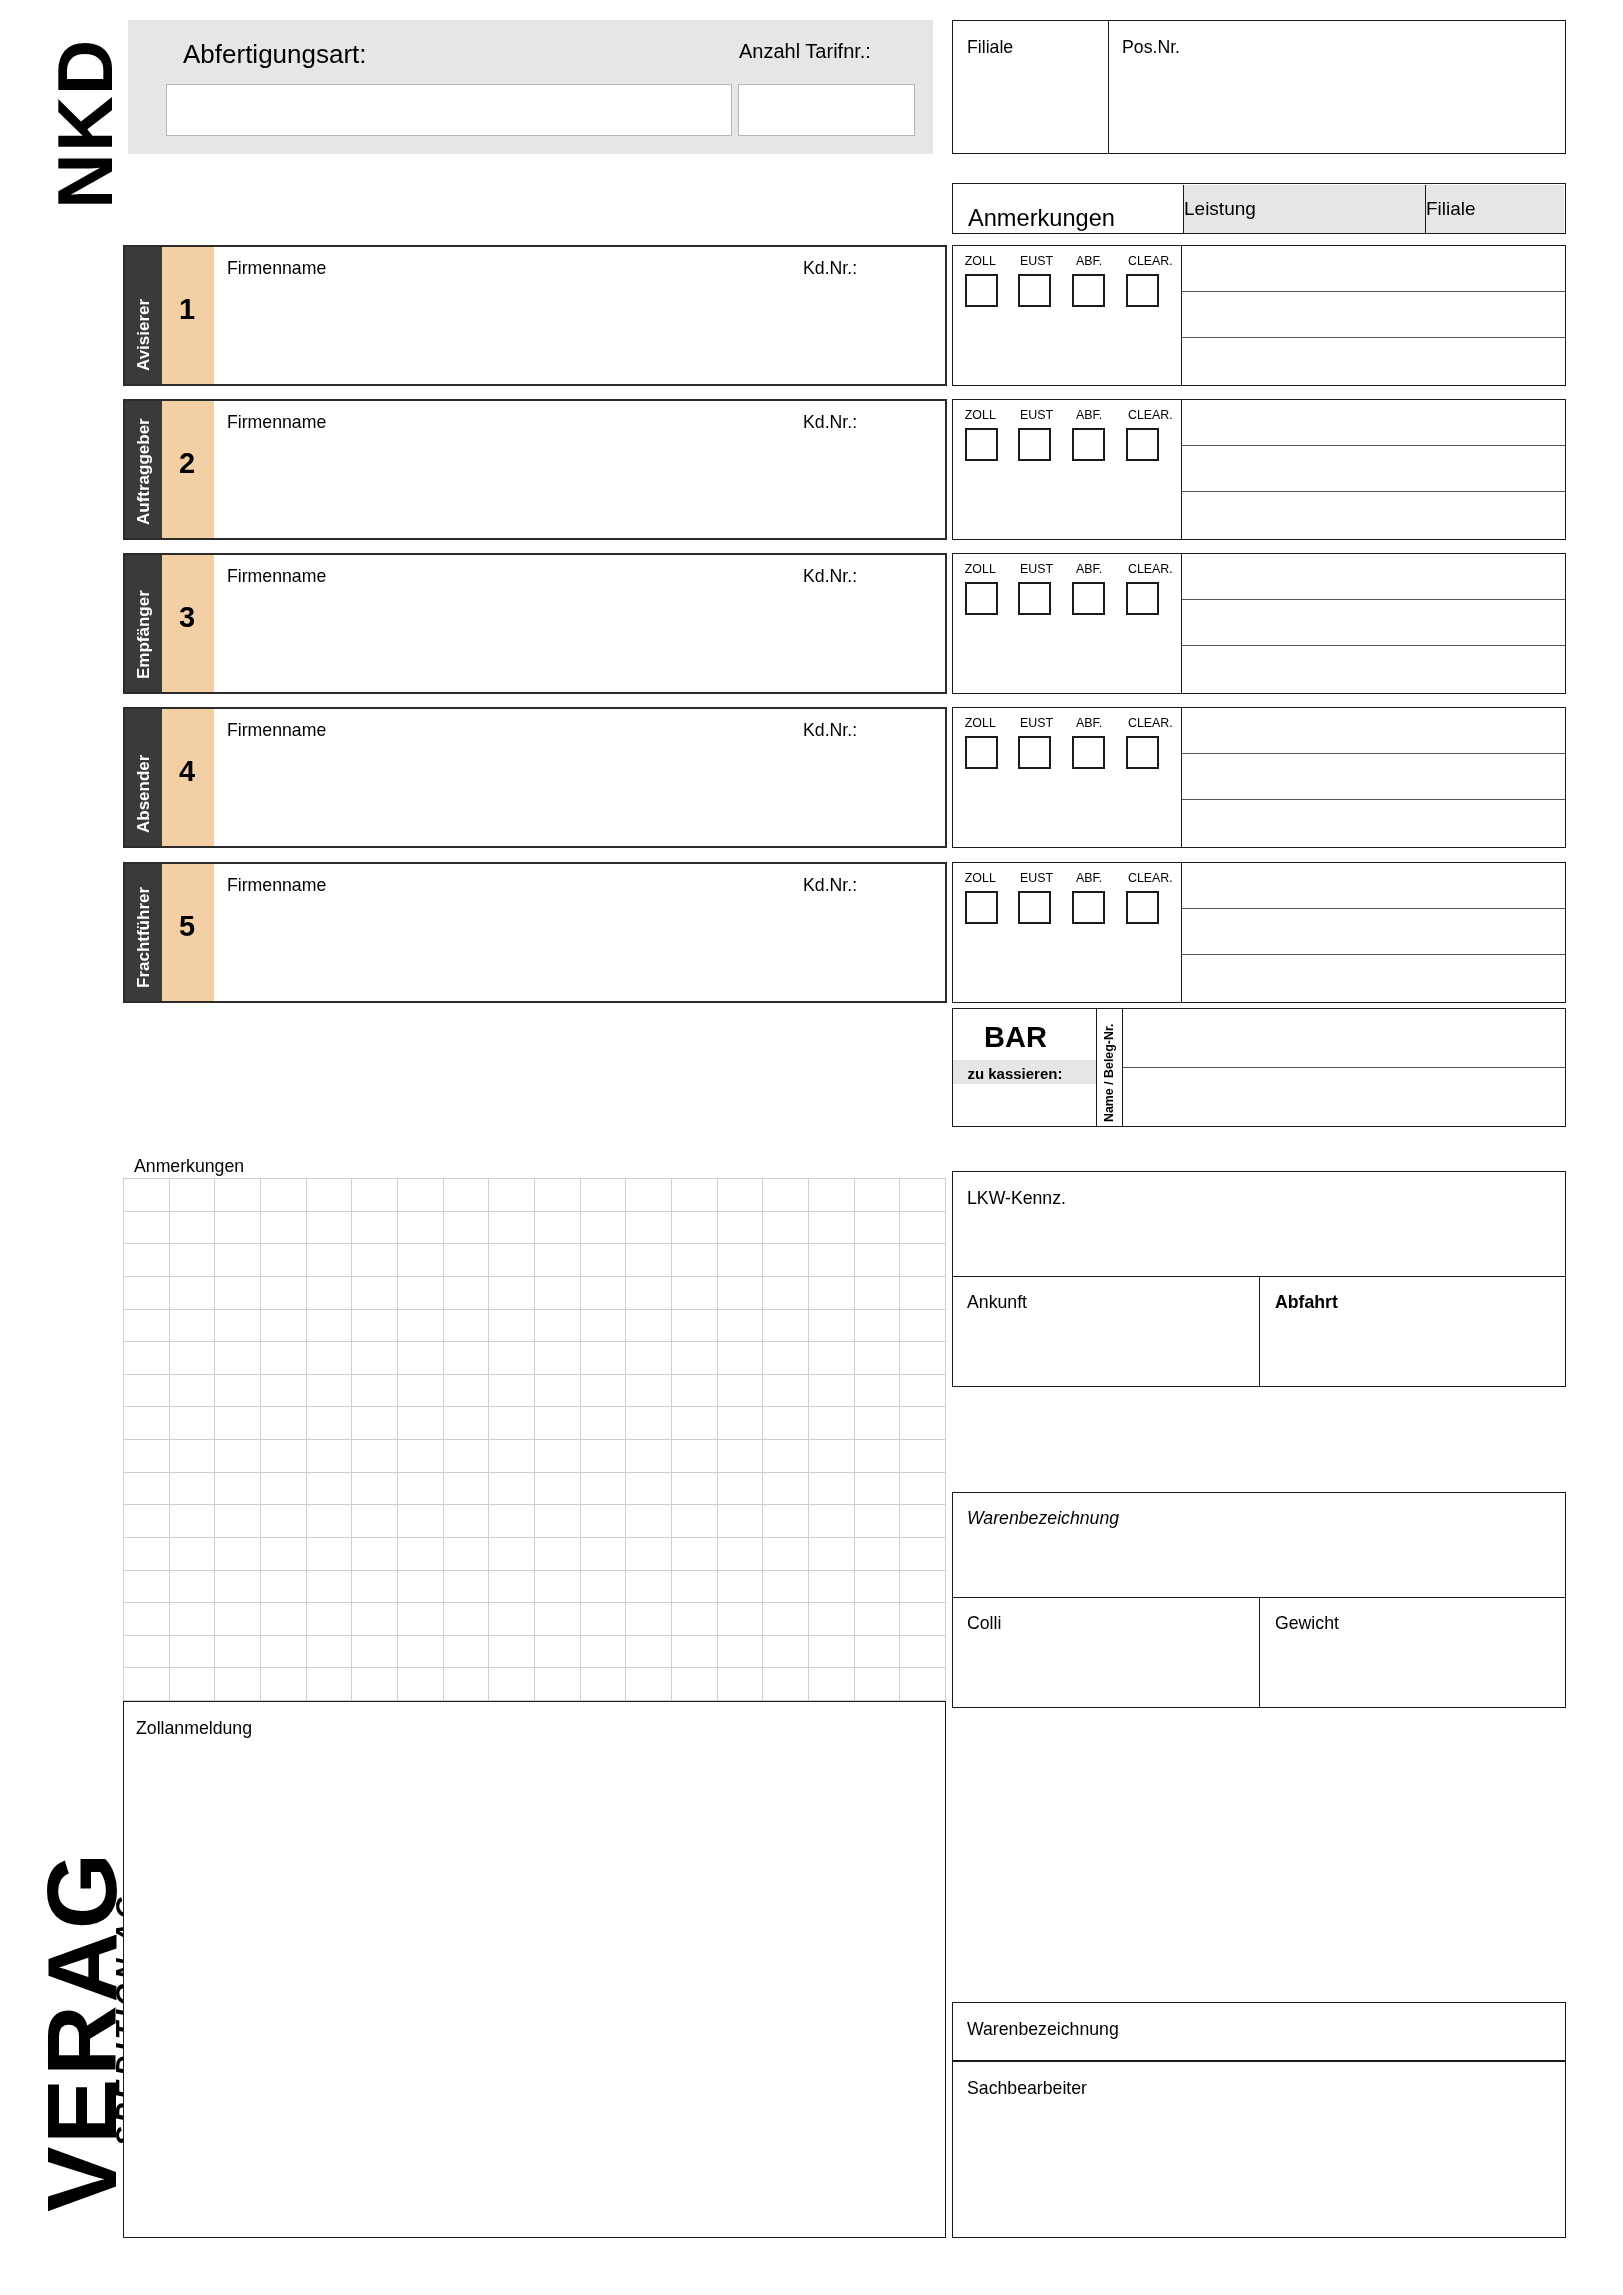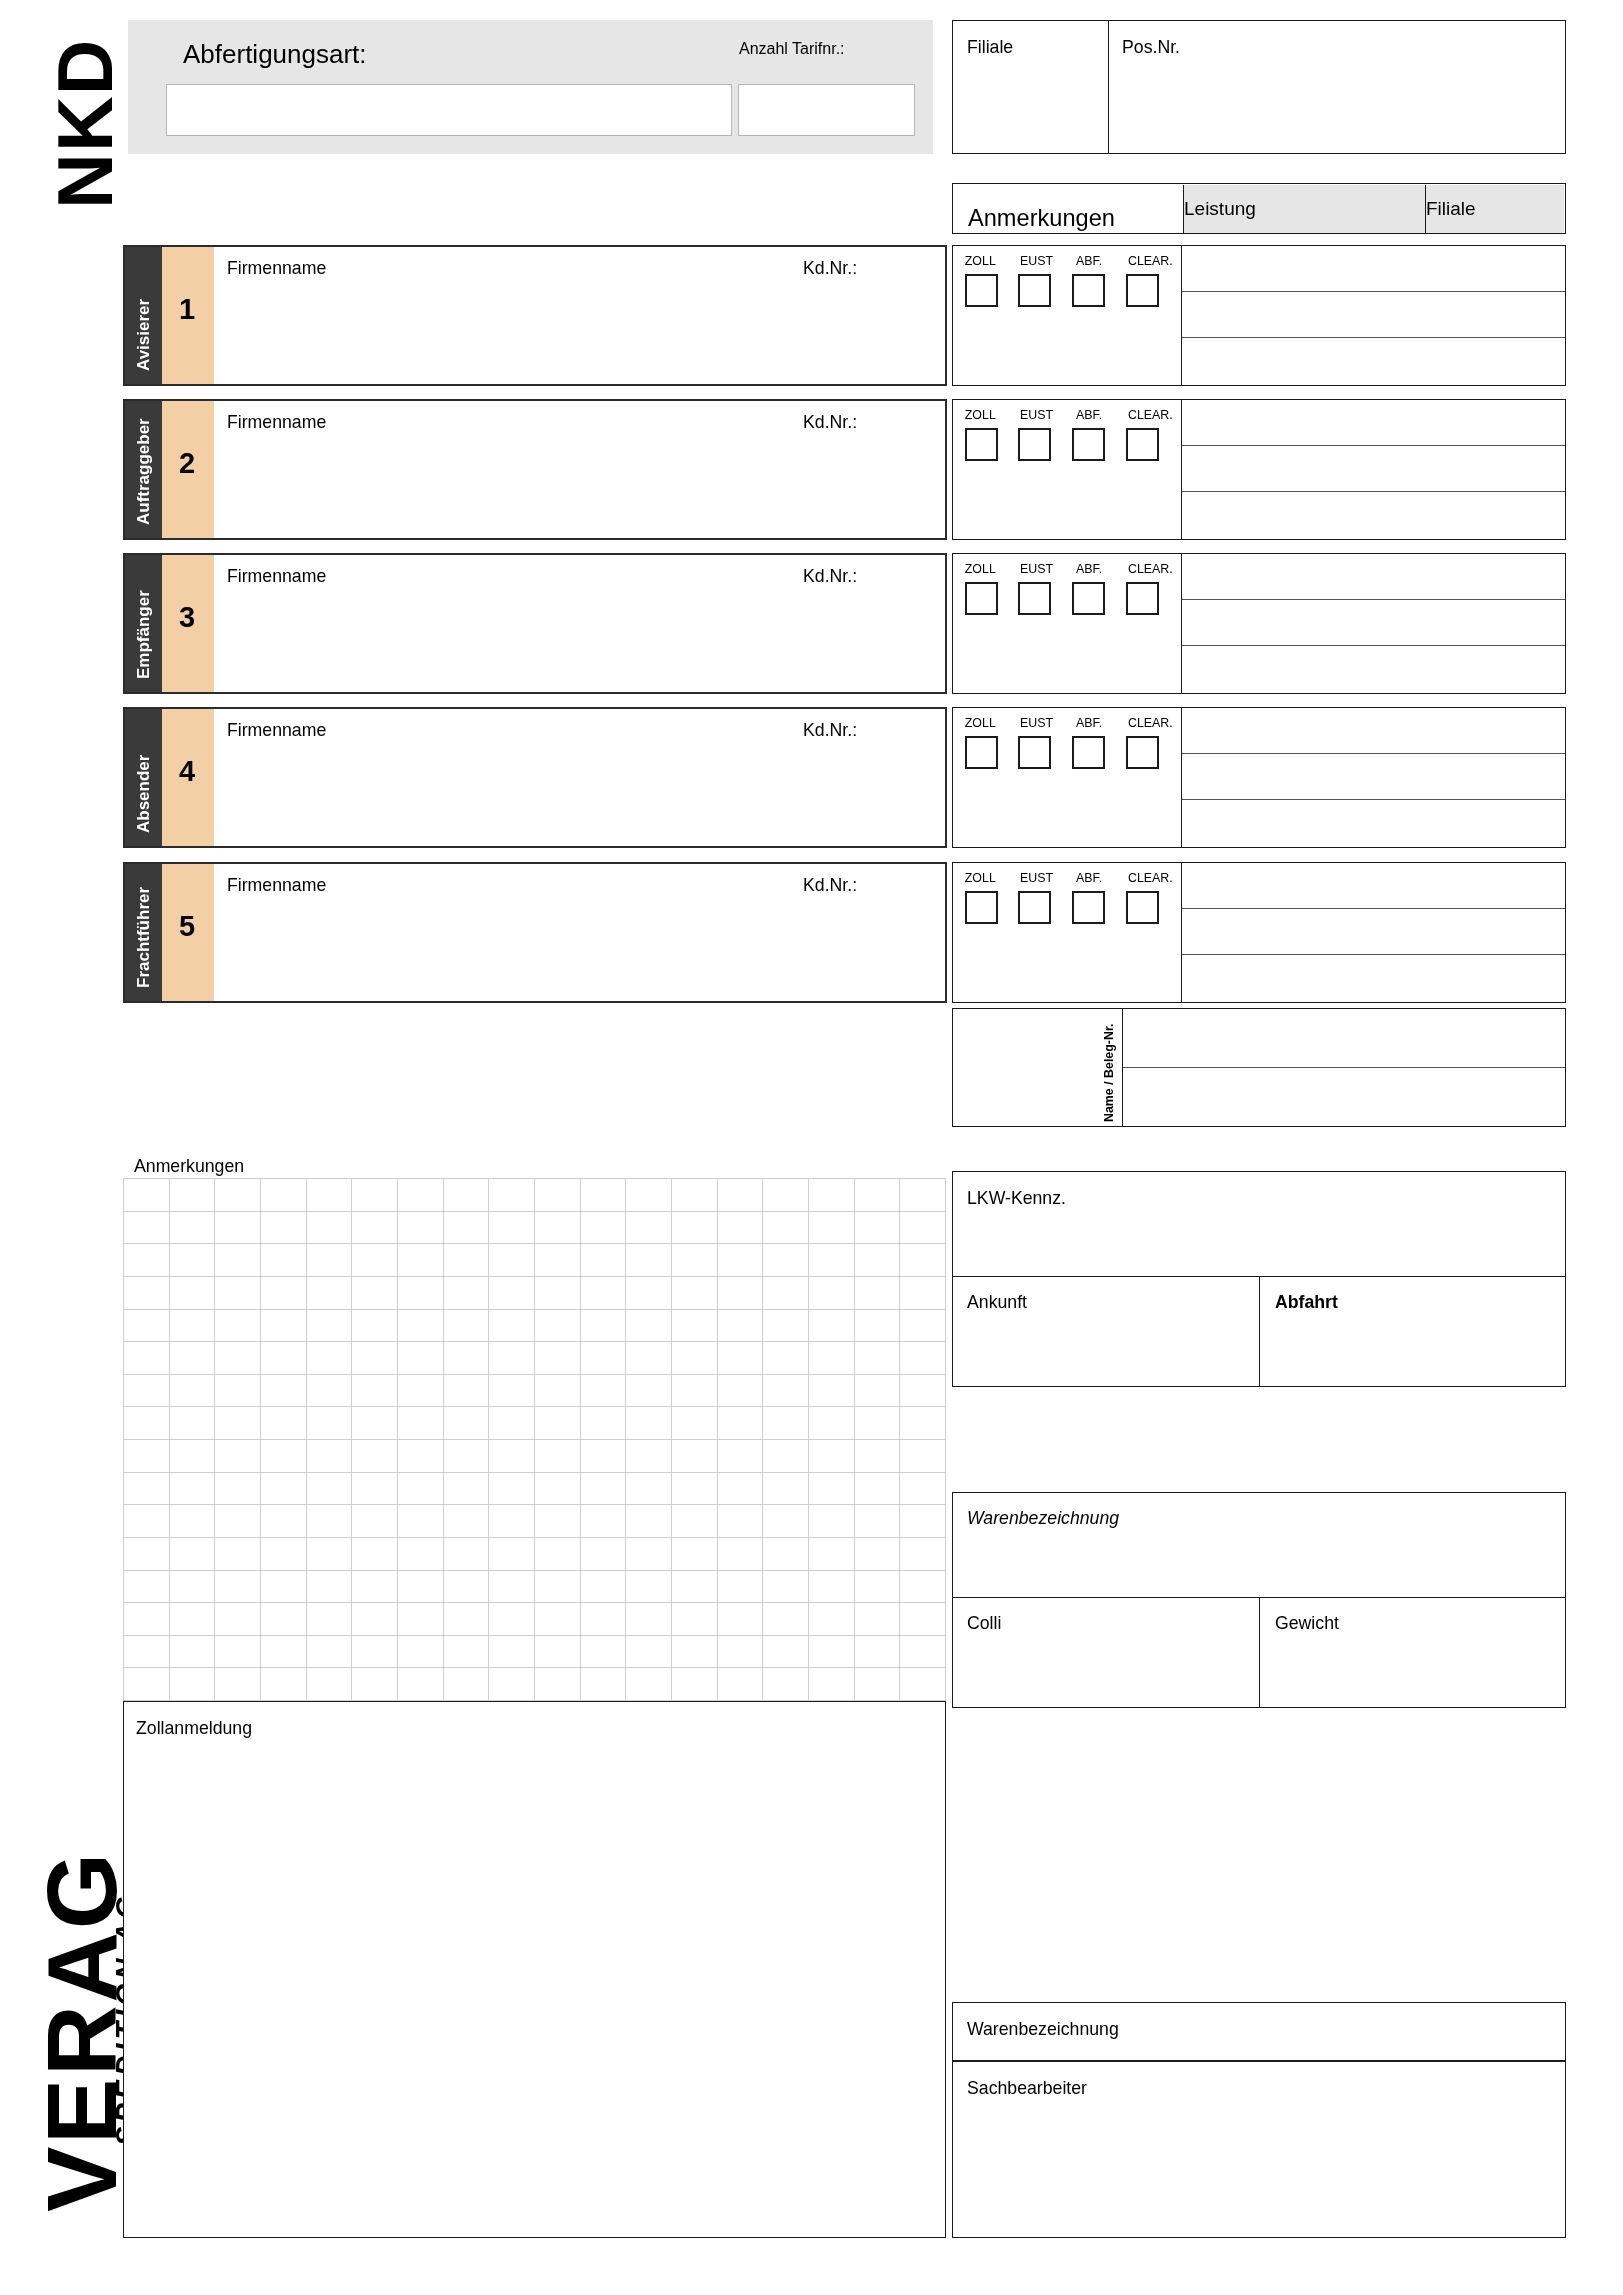--- a/index.html
+++ b/index.html
@@ -40,21 +40,21 @@
     position:absolute;left:103px;top:471px;white-space:nowrap;
   }
 
   
   .box{position:absolute;border:1.3px solid #1b1b1b;box-sizing:border-box;background:#fff;}
   .lbl{position:absolute;font-size:17.7px;line-height:1;}
 
   
   #abf-head{position:absolute;left:128px;top:19.6px;width:805px;height:134px;background:#e6e6e6;}
   #abf-head-label{position:absolute;left:183px;top:41px;font-size:26px;}
-  #anzahl-label{position:absolute;left:739px;top:41px;font-size:16px;}
+  #anzahl-label{position:absolute;left:739px;top:41px;font-size:20px;}
   #abf-input{position:absolute;left:166px;top:84px;width:566px;height:52px;background:#fff;border:0.7px solid #b5b5b5;box-sizing:border-box;}
   #tarif-input{position:absolute;left:738px;top:84px;width:177px;height:52px;background:#fff;border:0.7px solid #b5b5b5;box-sizing:border-box;}
 
   
   #filiale-box{left:952px;top:19.6px;width:157px;height:134px;}
   #posnr-box{left:1108px;top:19.6px;width:458px;height:134px;}
   #filiale-label{left:967px;top:39px;}
   #posnr-label{left:1122px;top:39px;}
 
   
@@ -320,20 +320,26 @@
     </div>
     <div class="lines">
 
       <div class="row" style="top:0;"></div>
       <div class="row" style="top:46px;"></div>
       <div class="row" style="top:93px;border-bottom:none;"></div>
     </div>
   </div>
 
   <div id="bar-block">
+    <div id="bar-left">
+      <div id="bar-word">BAR</div>
+      <div id="bar-sub">
+        <span>zu kassieren:</span>
+      </div>
+    </div>
     <div id="bar-name">
       <span>Name / Beleg-Nr.</span>
     </div>
     <div id="bar-lines">
 
       <div class="row" style="top:0;border-bottom:0.7px solid #555;"></div>
       <div class="row" style="top:59px;"></div>
     </div>
   </div>
 

